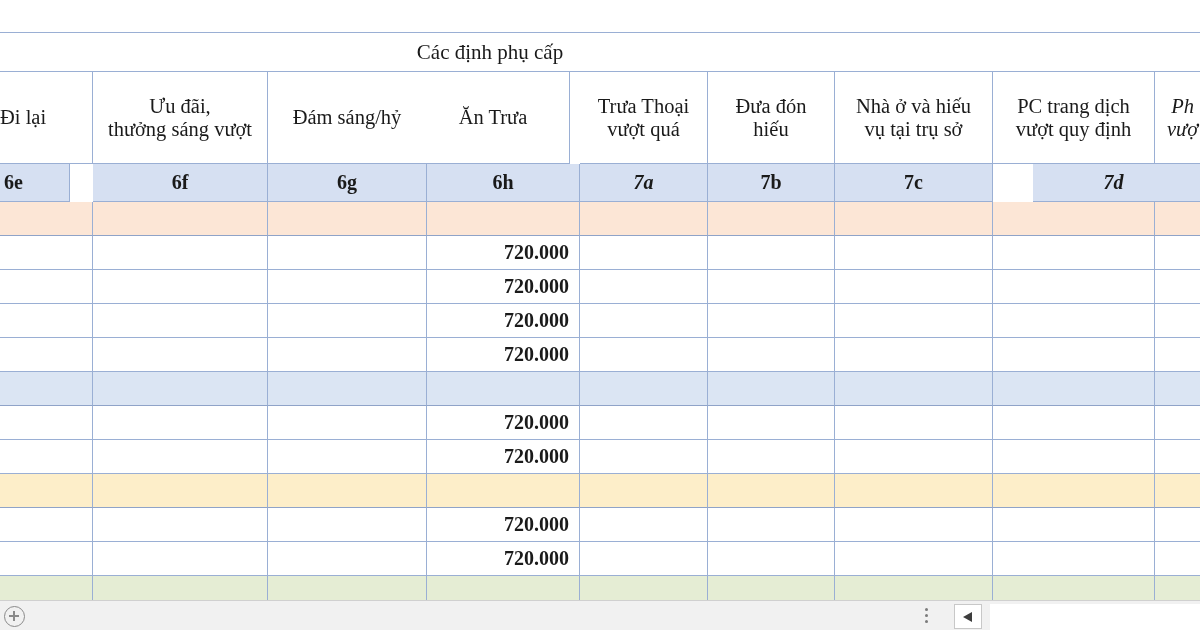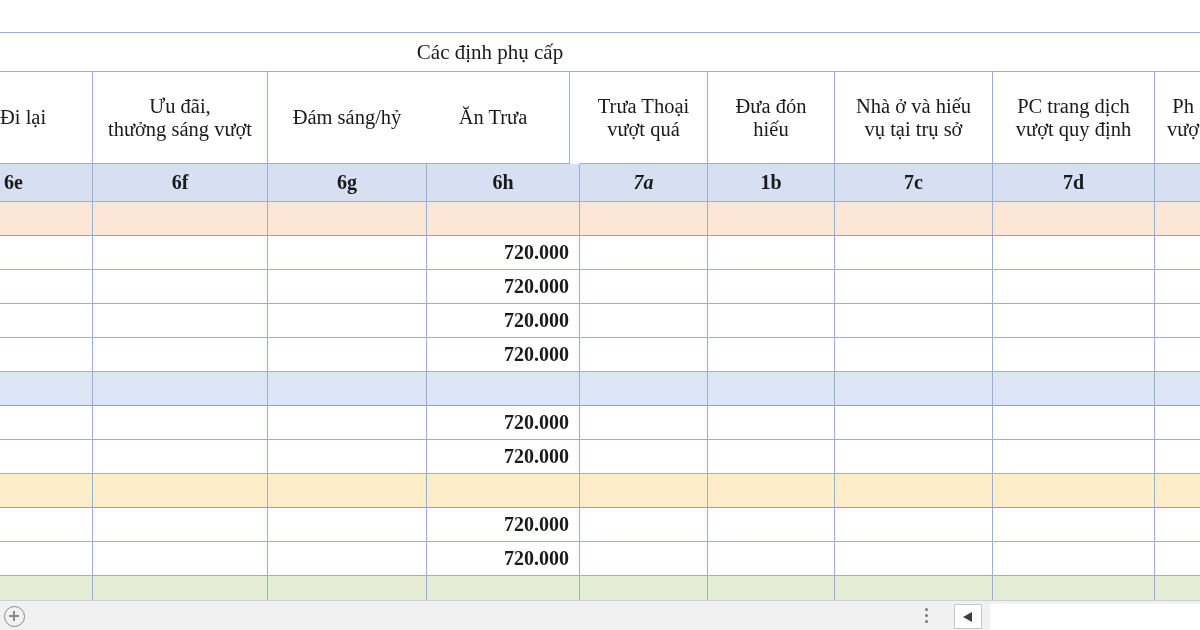--- a/index.html
+++ b/index.html
@@ -76,21 +76,21 @@
 
   
   .hdr {
     top: 40px;
     height: 92px;
     background: #ffffff;
     font-size: 20.5px;
     padding: 0 4px;
   }
   .hdr.left-clip { justify-content: flex-start; padding-left: 0; }
-  .hdr.right-clip { justify-content: flex-start; padding-left: 12px; }
+  .hdr.right-clip { justify-content: flex-start; padding-left: 12px; font-style: italic; }
 
   
   .code {
     top: 132px;
     height: 38px;
     background: #d6e0f2;
     font-size: 20px;
     font-weight: bold;
   }
   .code.left-clip { justify-content: flex-start; padding-left: 4px; }
@@ -211,28 +211,28 @@
         <div class="cell hdr" style="left: 708px; width: 127px;">Đưa đón
 hiếu</div>
         <div class="cell hdr" style="left: 835px; width: 158px;">Nhà ở và hiếu
 vụ tại trụ sở</div>
         <div class="cell hdr" style="left: 993px; width: 162px;">PC trang dịch
 vượt quy định</div>
         <div class="cell hdr right-clip noborder-r" style="left: 1155px; width: 45px;">Ph
 vượ</div>
       </div>
     <div id="code-cells">
-        <div class="cell code left-clip" style="left: 0px; width: 93px;">6e</div>
+        <div class="cell code left-clip" style="left: 0px; width: 70px;">6e</div>
         <div class="cell code" style="left: 93px; width: 175px;">6f</div>
         <div class="cell code" style="left: 268px; width: 159px;">6g</div>
         <div class="cell code" style="left: 427px; width: 153px;">6h</div>
         <div class="cell code" style="left: 580px; width: 128px; font-style: italic;">7a</div>
-        <div class="cell code" style="left: 708px; width: 127px;">1b</div>
+        <div class="cell code" style="left: 708px; width: 127px;">7b</div>
         <div class="cell code" style="left: 835px; width: 158px;">7c</div>
-        <div class="cell code" style="left: 993px; width: 162px;">7d</div>
+        <div class="cell code" style="left: 1033px; width: 162px; font-style: italic;">7d</div>
         <div class="cell code noborder-r" style="left: 1155px; width: 45px;"></div>
       </div>
     <div id="body-cells">
         <div class="cell drow band-orange empty" style="left: 0px; width: 93px; top: 170px; height: 34px;"></div>
         <div class="cell drow band-orange empty" style="left: 93px; width: 175px; top: 170px; height: 34px;"></div>
         <div class="cell drow band-orange empty" style="left: 268px; width: 159px; top: 170px; height: 34px;"></div>
         <div class="cell drow band-orange empty" style="left: 427px; width: 153px; top: 170px; height: 34px;"></div>
         <div class="cell drow band-orange empty" style="left: 580px; width: 128px; top: 170px; height: 34px;"></div>
         <div class="cell drow band-orange empty" style="left: 708px; width: 127px; top: 170px; height: 34px;"></div>
         <div class="cell drow band-orange empty" style="left: 835px; width: 158px; top: 170px; height: 34px;"></div>

